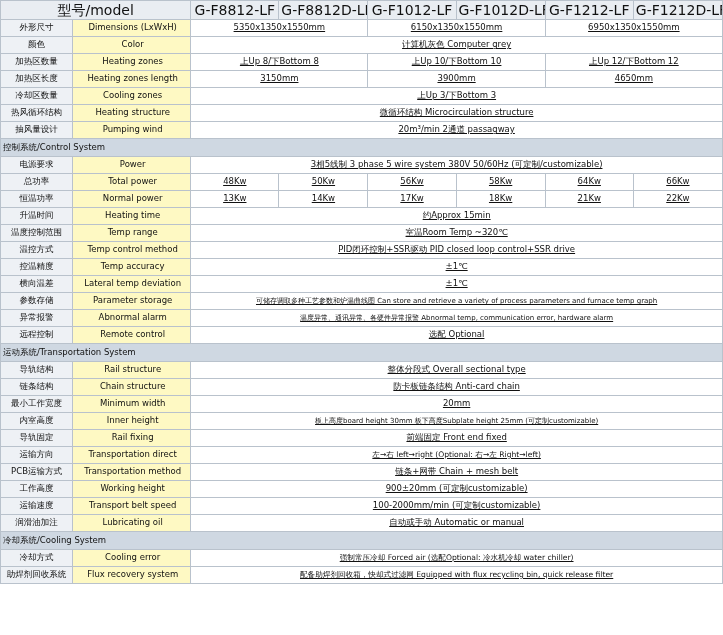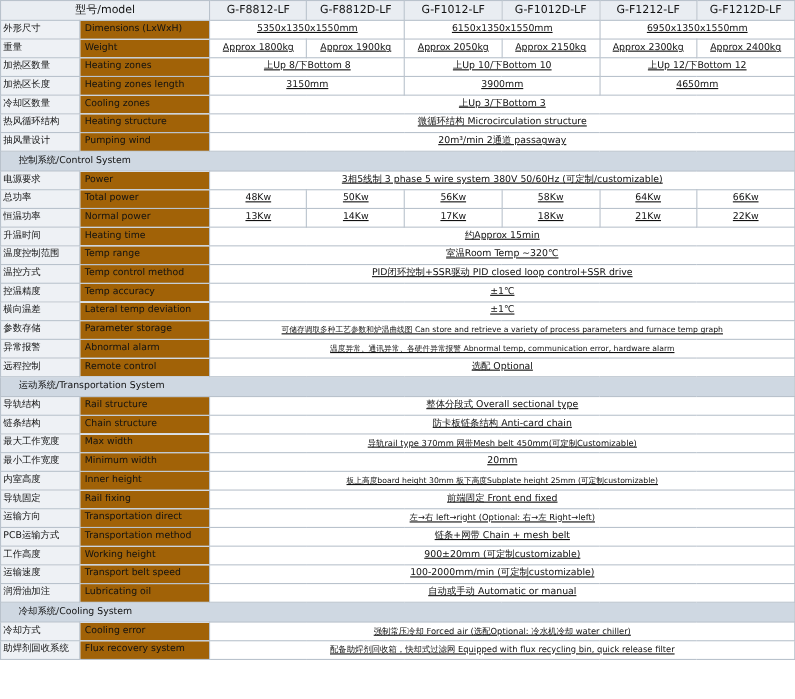--- a/index.html
+++ b/index.html
@@ -20,38 +20,38 @@
     line-height:1.15;
     padding:1px 2px;
     text-align:center;
     vertical-align:middle;
     height:14px;
     overflow:hidden;
     white-space:nowrap;
   }
   .hdr td{
     background:#e9edf2;
-    font-size:10px;
+    font-size:14px;
     height:15px;
   }
   .lab-cn{
     background:#eef1f5;
-    text-align:left;
+    text-align:center;
     width:72px;
   }
   .lab-en{
-    background:#a16207;
-    text-align:left;
+    background:#fef9c3;
+    text-align:center;
     padding-left:4px;
     width:118px;
   }
   .section td{
     background:#cfd8e2;
     text-align:left;
-    padding-left:16px;
+    padding-left:2px;
     font-size:8.5px;
     height:15px;
   }
   .val{background:#ffffff;text-decoration:underline;}
   .small{font-size:7.6px;}
   .tiny{font-size:7px;}
 </style>
 </head>
 <body>
 
@@ -79,31 +79,26 @@
   </tr>
 
   <tr>
     <td class="lab-cn">外形尺寸</td>
     <td class="lab-en">Dimensions (LxWxH)</td>
     <td class="val" colspan="2">5350x1350x1550mm</td>
     <td class="val" colspan="2">6150x1350x1550mm</td>
     <td class="val" colspan="2">6950x1350x1550mm</td>
   </tr>
 
-
-  <tr>
-    <td class="lab-cn">重量</td>
-    <td class="lab-en">Weight</td>
-    <td class="val">Approx 1800kg</td>
-    <td class="val">Approx 1900kg</td>
-    <td class="val">Approx 2050kg</td>
-    <td class="val">Approx 2150kg</td>
-    <td class="val">Approx 2300kg</td>
-    <td class="val">Approx 2400kg</td>
-  </tr>
+  <tr>
+    <td class="lab-cn">颜色</td>
+    <td class="lab-en">Color</td>
+    <td class="val" colspan="6">计算机灰色  Computer grey</td>
+  </tr>
+
 
   <tr>
     <td class="lab-cn">加热区数量</td>
     <td class="lab-en">Heating zones</td>
     <td class="val" colspan="2">上Up 8/下Bottom 8</td>
     <td class="val" colspan="2">上Up 10/下Bottom 10</td>
     <td class="val" colspan="2">上Up 12/下Bottom 12</td>
   </tr>
 
   <tr>
@@ -222,25 +217,20 @@
     <td class="lab-en">Rail structure</td>
     <td class="val" colspan="6">整体分段式 Overall sectional type</td>
   </tr>
 
   <tr>
     <td class="lab-cn">链条结构</td>
     <td class="lab-en">Chain structure</td>
     <td class="val" colspan="6">防卡板链条结构 Anti-card chain</td>
   </tr>
 
-  <tr>
-    <td class="lab-cn">最大工作宽度</td>
-    <td class="lab-en">Max width</td>
-    <td class="val small" colspan="6">导轨rail type 370mm 网带Mesh belt 450mm(可定制Customizable)</td>
-  </tr>
 
   <tr>
     <td class="lab-cn">最小工作宽度</td>
     <td class="lab-en">Minimum width</td>
     <td class="val" colspan="6">20mm</td>
   </tr>
 
   <tr>
     <td class="lab-cn">内室高度</td>
     <td class="lab-en">Inner height</td>

